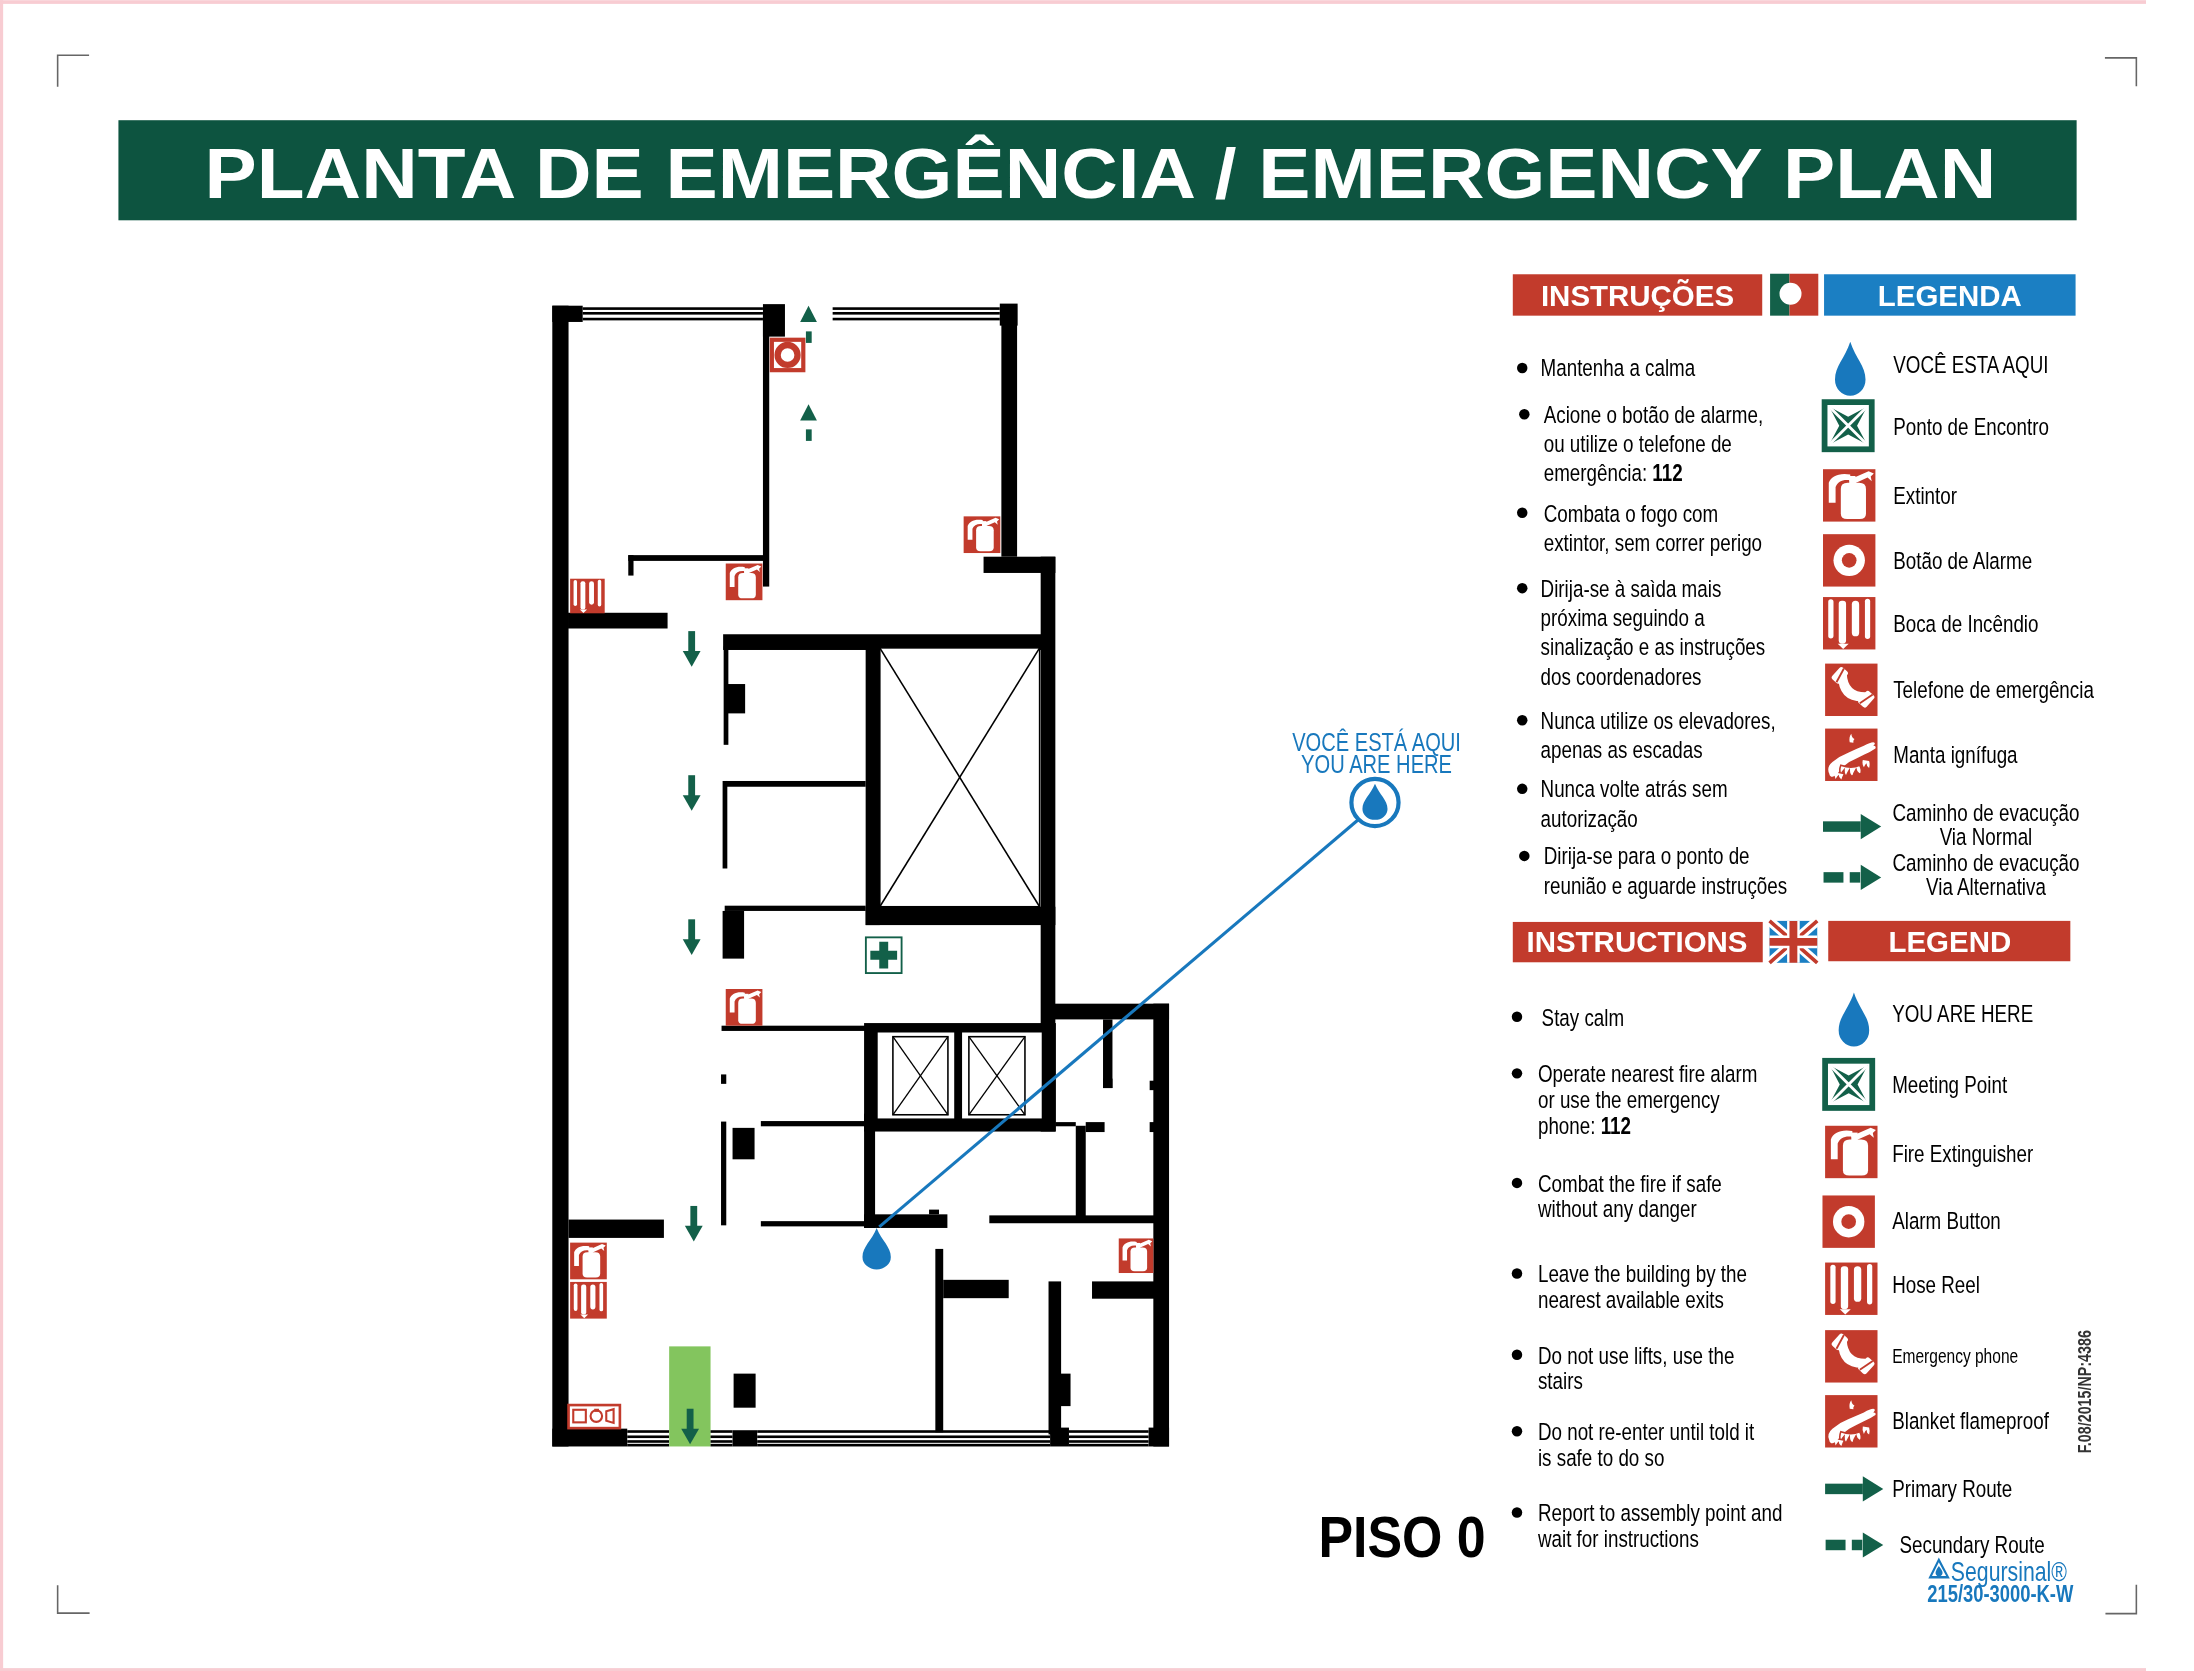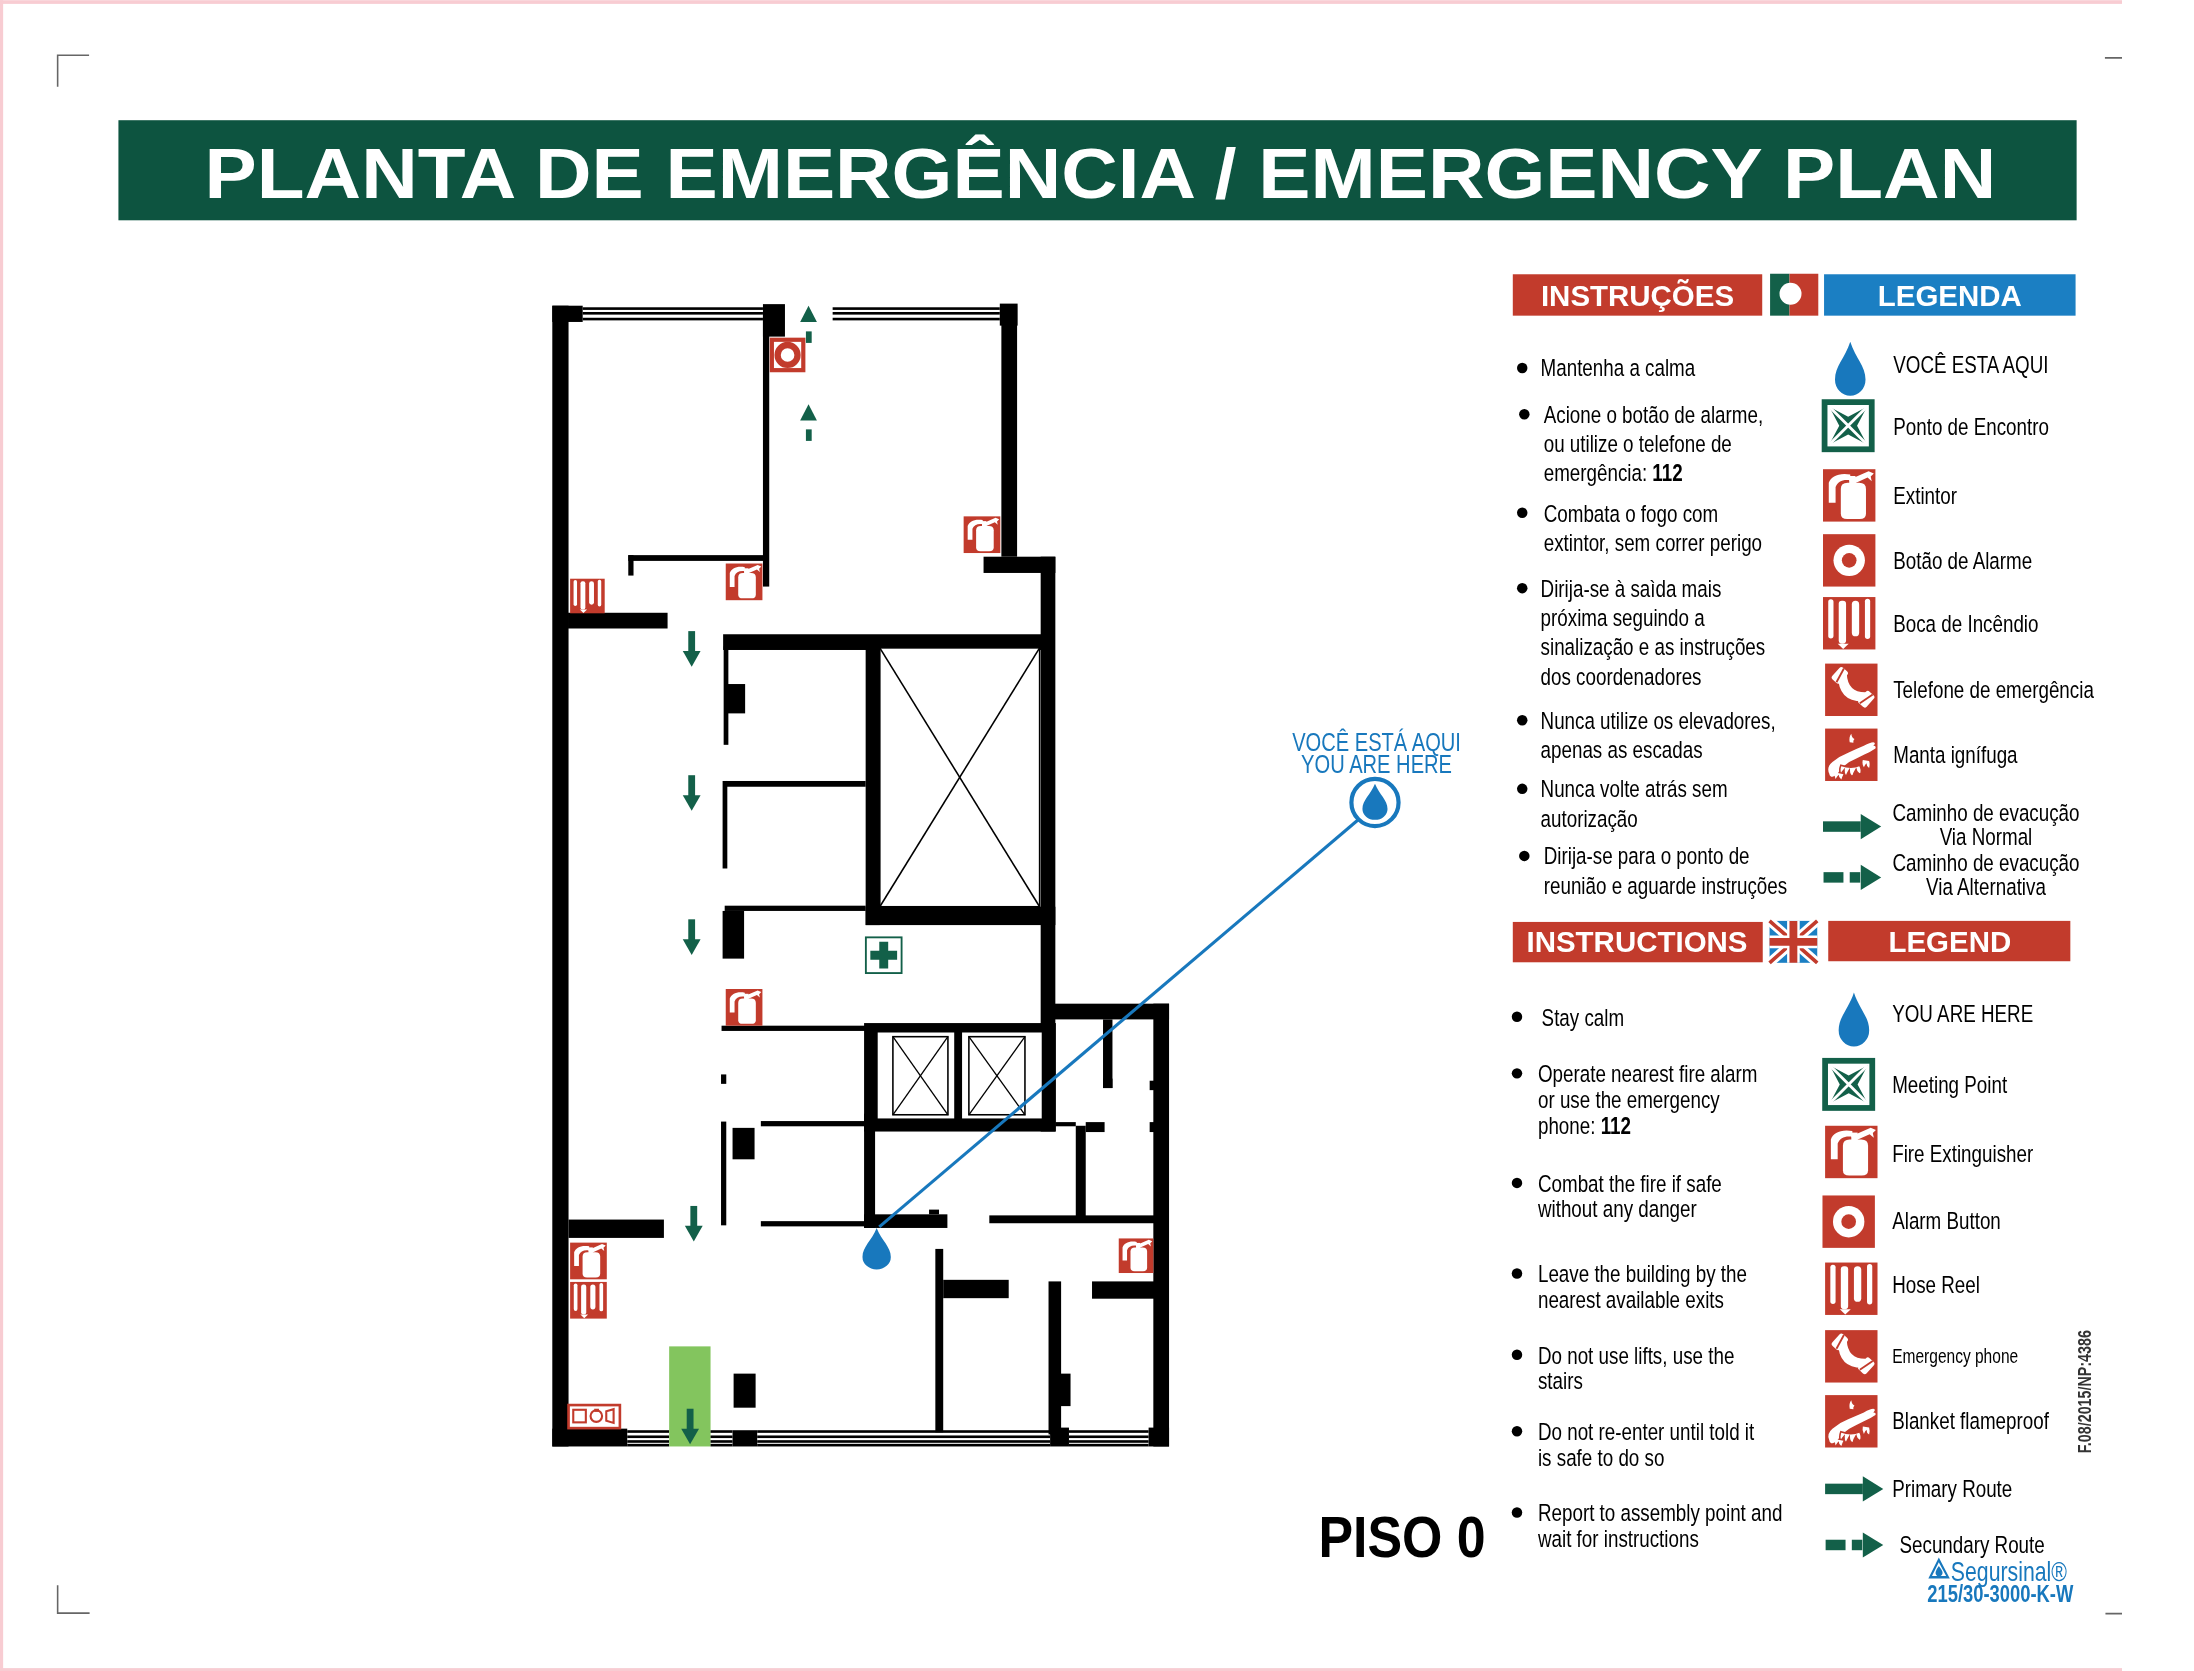--- a/index.html
+++ b/index.html
@@ -1,16 +1,16 @@
 <!DOCTYPE html>
 <html style="font-size:8.4px"><head>
 <meta charset="utf-8">
 <style>
   html,body{margin:0;padding:0;background:#fff;}
-  #page{position:relative;width:2122px;height:1672px;background:#ffffff;font-family:"Liberation Sans",sans-serif;overflow:hidden;}
+  #page{position:relative;width:2122px;height:1672px;background:#ffffff;font-family:"Liberation Sans",sans-serif;overflow:hidden;padding-left:24px;}
   svg{position:absolute;left:0;top:0;}
   text{font-family:"Liberation Sans",sans-serif;}
 </style>
 </head>
 <body>
 <div id="page">
 <svg width="2194" height="1672" viewBox="0 0 4187 3190">
 <defs>
 
   <g id="ext">

